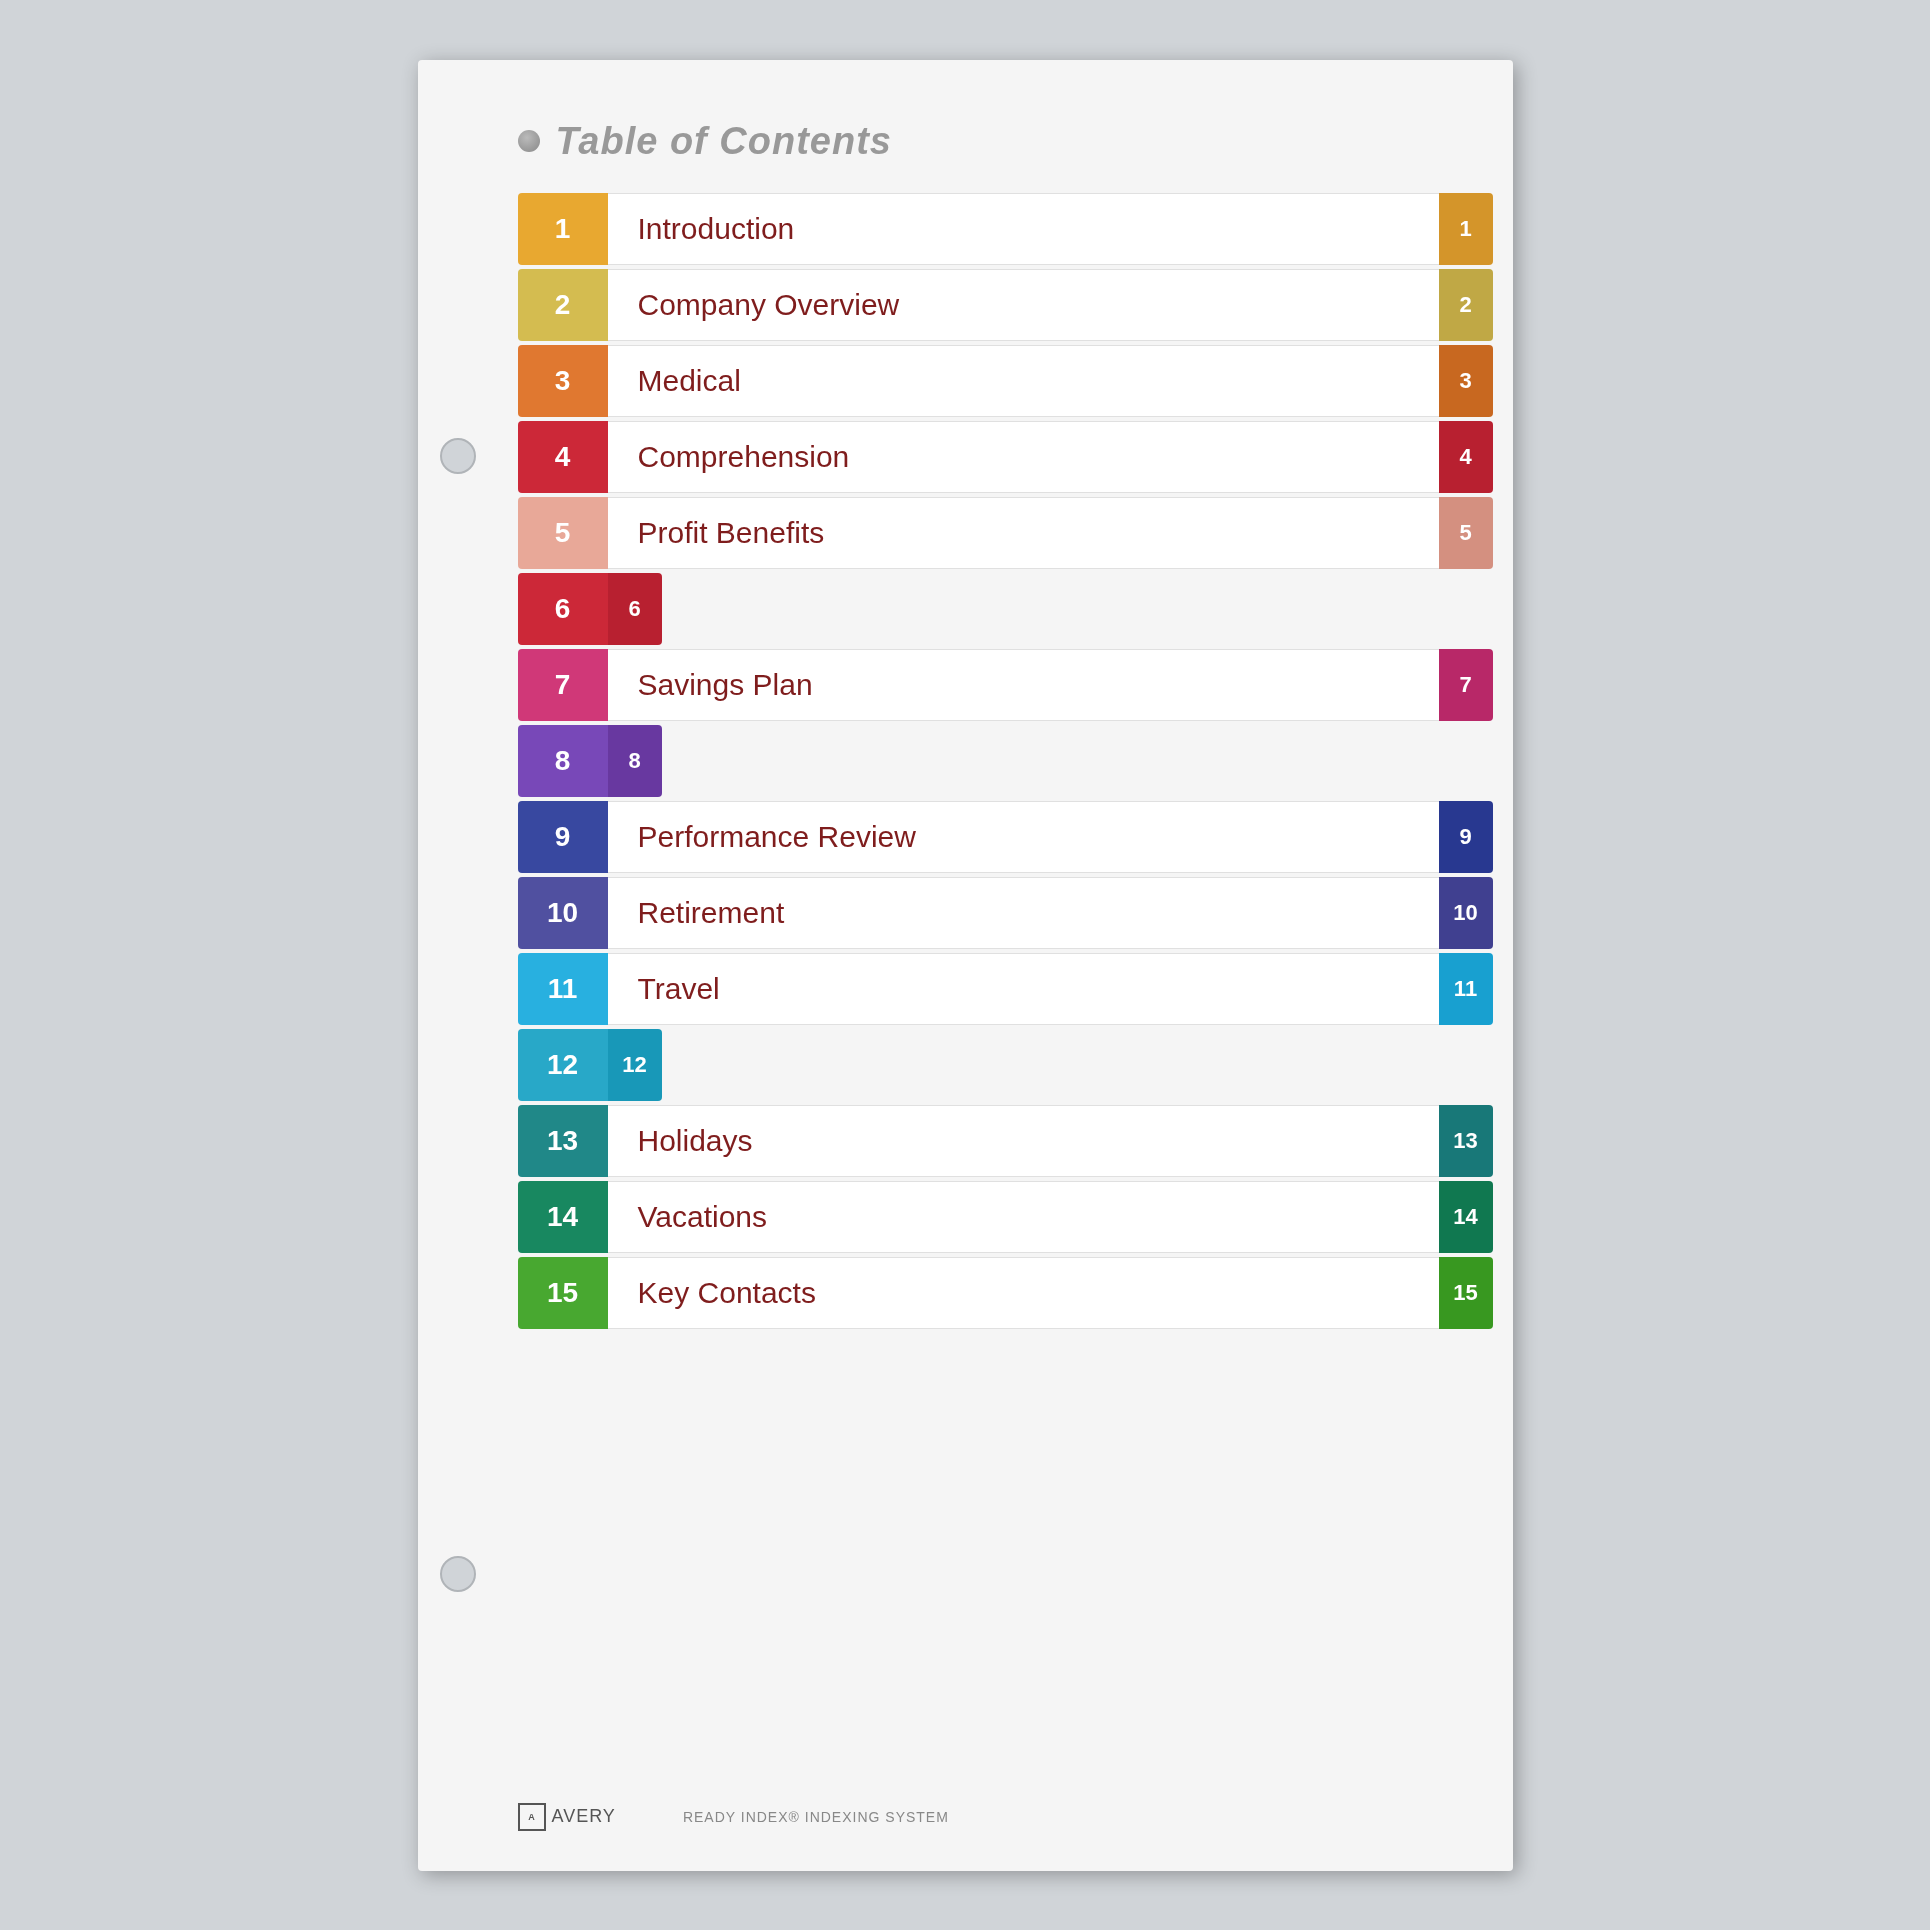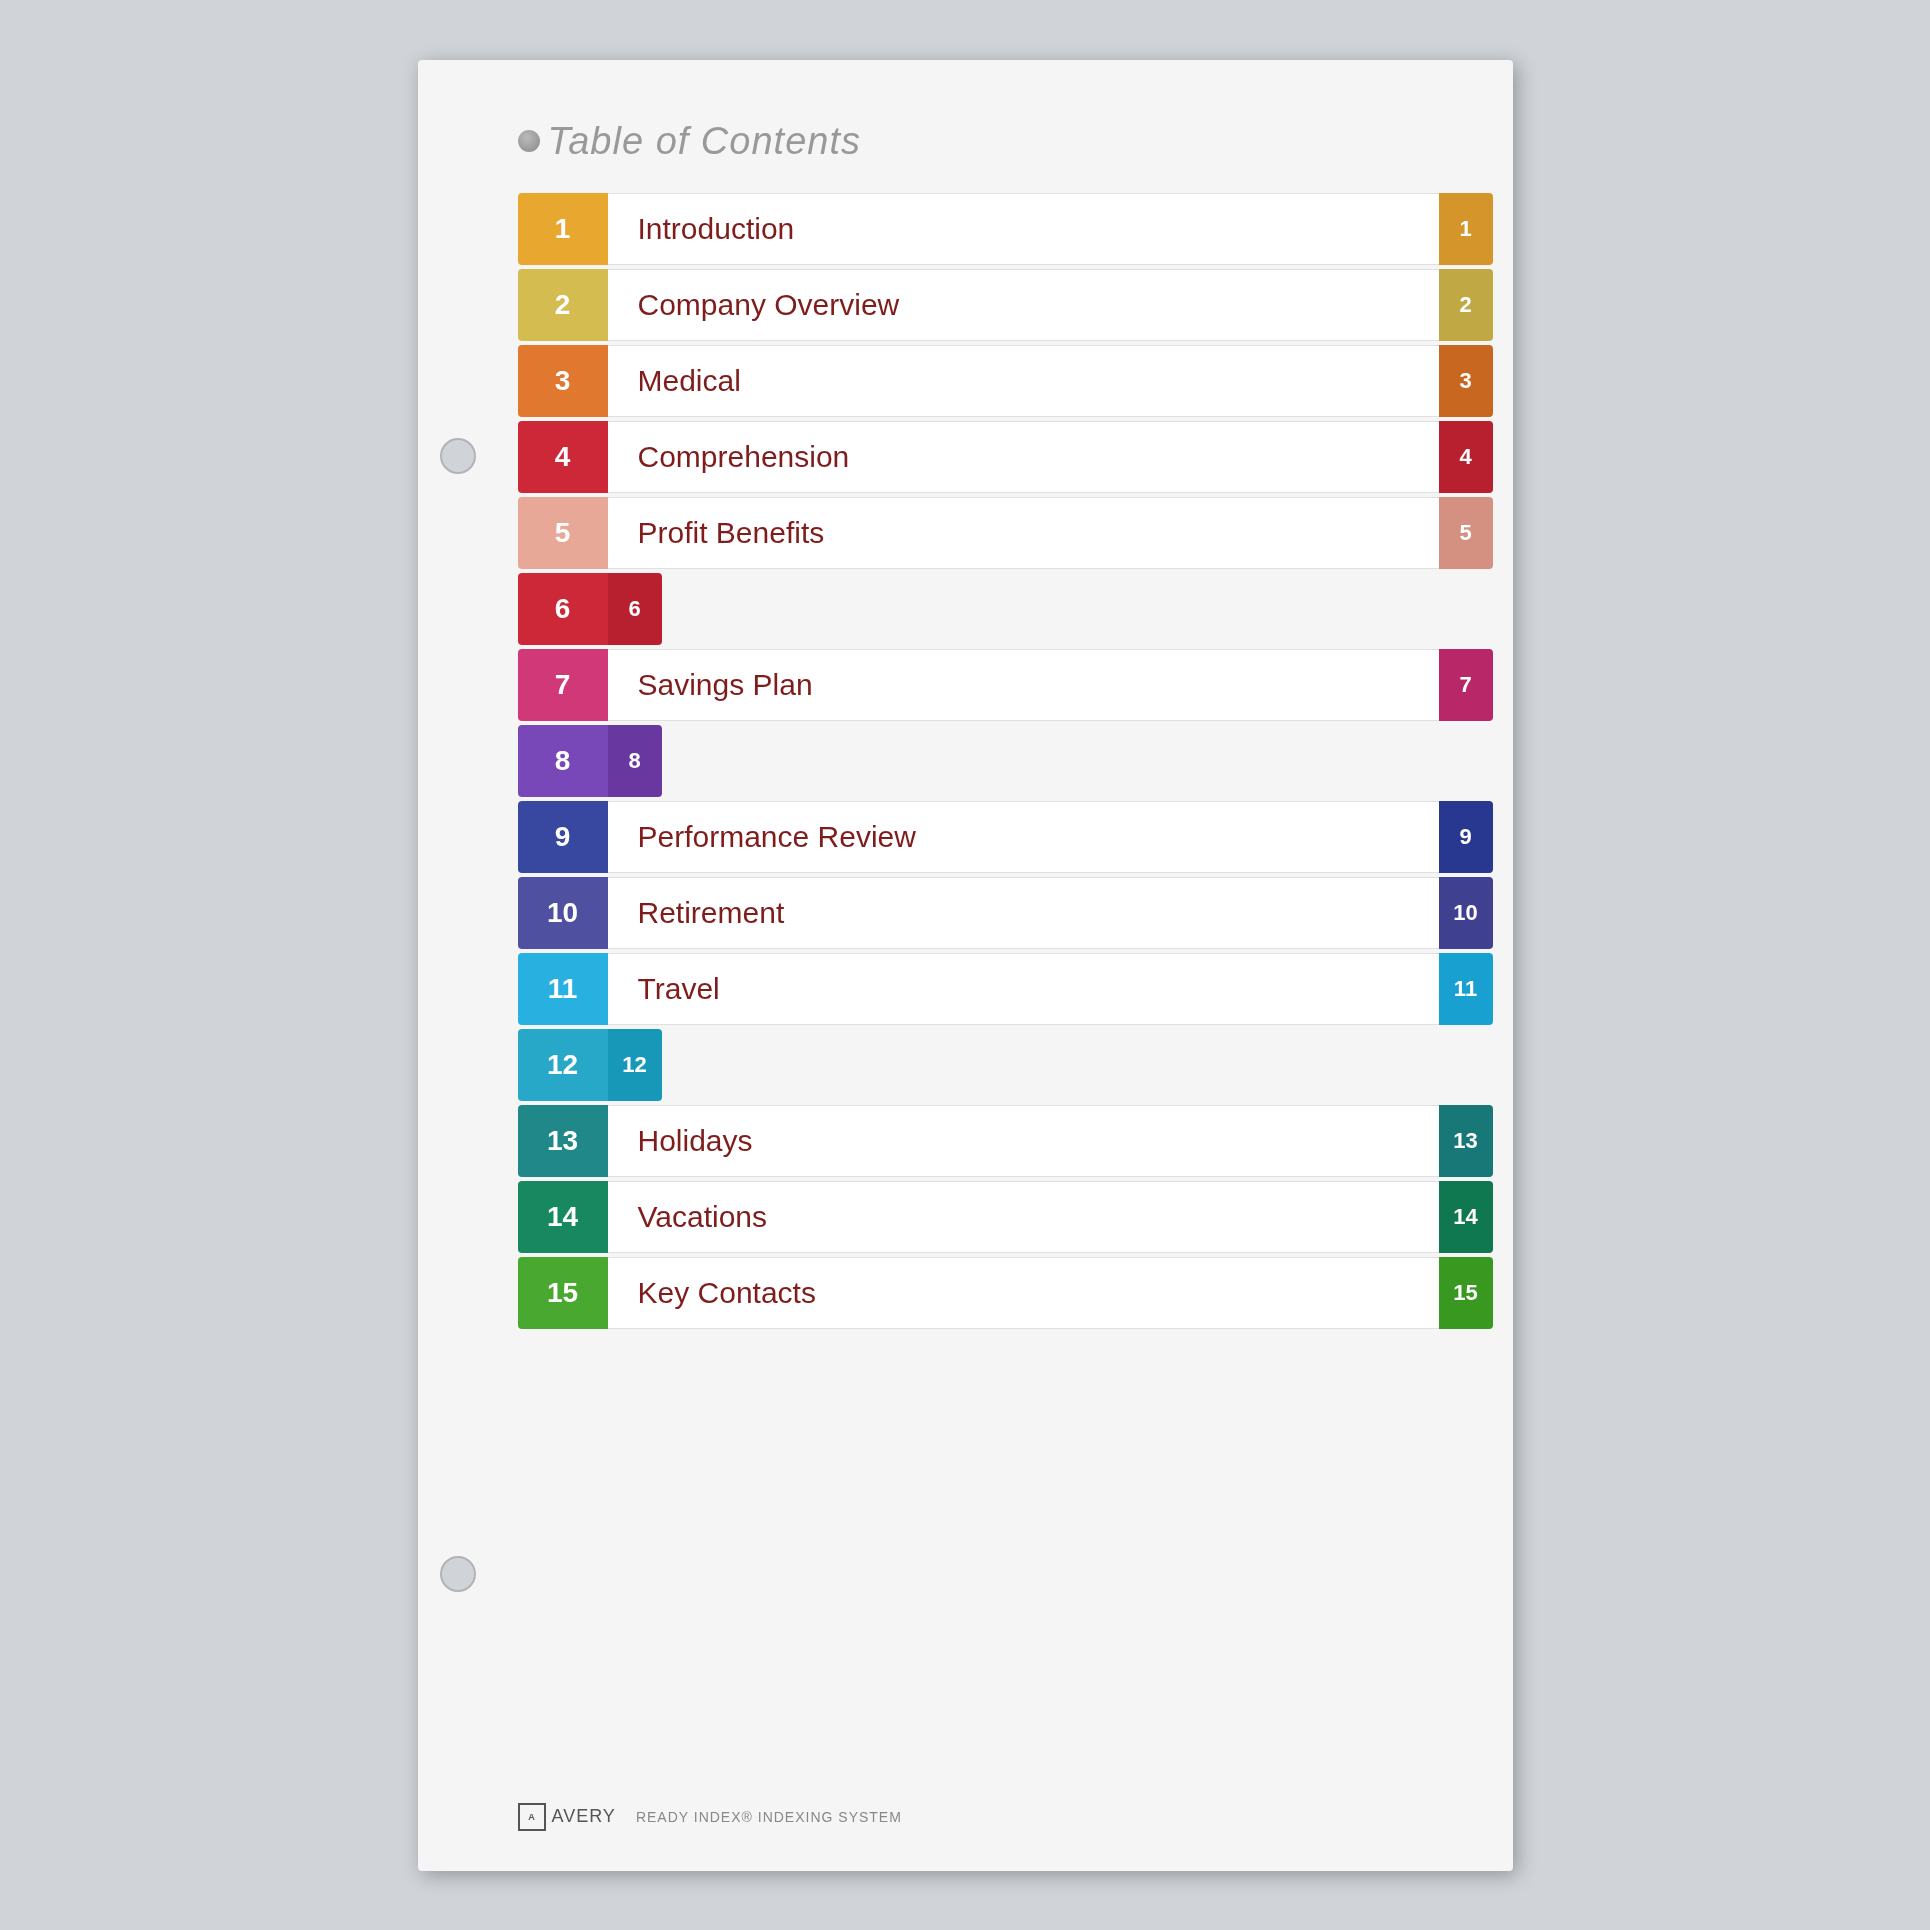--- a/index.html
+++ b/index.html
@@ -46,24 +46,25 @@
     .title-bullet {
       width: 22px;
       height: 22px;
       background: radial-gradient(circle at 40% 35%, #bbb, #888);
       border-radius: 50%;
       margin-right: 8px;
       flex-shrink: 0;
     }
     .title-text {
       font-size: 38px;
-      font-weight: normal;
+      font-weight: bold;
       color: #999;
       font-style: italic;
       letter-spacing: 1px;
+      margin-left: 8px;
     }
 
     
     .toc-list {
       display: flex;
       flex-direction: column;
       gap: 0px;
       flex: 1;
       margin-left: 20px;
     }
@@ -135,20 +136,21 @@
     .footer-brand {
       font-size: 18px;
       font-weight: normal;
       color: #555;
       letter-spacing: 1px;
     }
     .footer-tagline {
       font-size: 14px;
       color: #888;
       letter-spacing: 1px;
+      margin-left: 47px;
     }
   </style>
 </head>
 <body>
 
 <div class="page">
 
   <div class="hole hole-top"></div>
   <div class="hole hole-bottom"></div>
 

